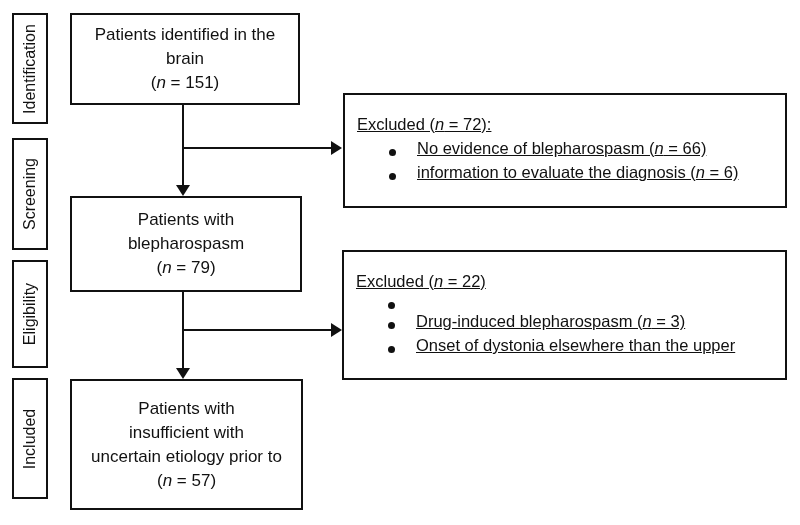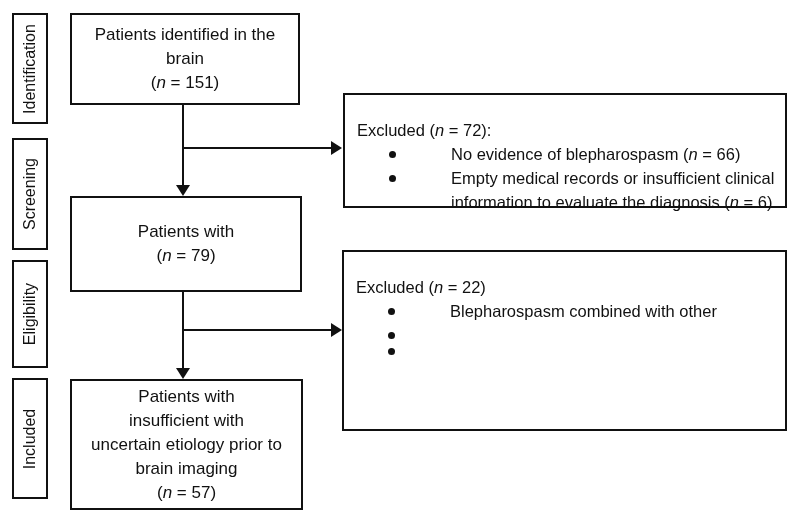--- a/index.html
+++ b/index.html
@@ -49,32 +49,32 @@
   }
   .fline {
     line-height: 24px;
     white-space: nowrap;
   }
   
   .ebox {
     position: absolute;
     border: 2px solid var(--ink, #111111);
     box-sizing: border-box;
-    padding: 23px 6px 5px 12px;
+    padding: 17px 6px 5px 12px;
     font-size: 16.5px;
     background: var(--background, #ffffff);
+    text-decoration: underline;
   }
   .etitle {
     line-height: 24px;
     white-space: nowrap;
   }
   .bullet-row {
     display: flex;
-    align-items: flex-start;
-    gap: 34px;
+    align-items: center;
   }
   .bullet-dot {
     flex: 0 0 auto;
     width: 7px;
     height: 7px;
     border-radius: 50%;
     background: var(--ink, #111111);
     margin: 9px 0 0 32px;
   }
   .bullet-lines {
@@ -128,62 +128,64 @@
   </div>
 
   <div class="fbox" style="left:70px;top:13px;width:230px;height:92px">
     <div class="fline">Patients identified in the</div>
     <div class="fline">brain</div>
     <div class="fline">(<i>n</i> = 151)</div>
   </div>
 
   <div class="fbox" style="left:70px;top:196px;width:232px;height:96px">
     <div class="fline">Patients with</div>
+    <div class="fline">blepharospasm</div>
     <div class="fline">(<i>n</i> = 79)</div>
   </div>
 
   <div class="fbox" style="left:70px;top:379px;width:233px;height:131px">
     <div class="fline">Patients with</div>
     <div class="fline">insufficient with</div>
     <div class="fline">uncertain etiology prior to</div>
-    <div class="fline">brain imaging</div>
     <div class="fline">(<i>n</i> = 57)</div>
   </div>
 
   <div class="ebox" style="left:343px;top:93px;width:444px;height:115px">
     <div class="etitle">Excluded (<i>n</i> = 72):</div>
     <div class="bullet-row">
       <span class="bullet-dot"></span>
       <div class="bullet-lines">
         <div class="bline">No evidence of blepharospasm (<i>n</i> = 66)</div>
       </div>
     </div>
     <div class="bullet-row">
       <span class="bullet-dot"></span>
       <div class="bullet-lines">
-        <div class="bline">Empty medical records or insufficient clinical</div>
         <div class="bline">information to evaluate the diagnosis (<i>n</i> = 6)</div>
       </div>
     </div>
   </div>
 
-  <div class="ebox" style="left:342px;top:250px;width:445px;height:181px">
+  <div class="ebox" style="left:342px;top:250px;width:445px;height:130px">
     <div class="etitle">Excluded (<i>n</i> = 22)</div>
     <div class="bullet-row">
       <span class="bullet-dot"></span>
       <div class="bullet-lines">
-        <div class="bline">Blepharospasm combined with other</div>
-      </div>
-    </div>
-    <div class="bullet-row">
-      <span class="bullet-dot"></span>
-    </div>
-    <div class="bullet-row">
-      <span class="bullet-dot"></span>
-      <div class="bullet-lines">
+      </div>
+    </div>
+    <div class="bullet-row">
+      <span class="bullet-dot"></span>
+      <div class="bullet-lines">
+        <div class="bline">Drug-induced blepharospasm (<i>n</i> = 3)</div>
+      </div>
+    </div>
+    <div class="bullet-row">
+      <span class="bullet-dot"></span>
+      <div class="bullet-lines">
+        <div class="bline">Onset of dystonia elsewhere than the upper</div>
       </div>
     </div>
   </div>
 
   <div class="vline" style="left:182px;top:105px;height:80px"></div>
   <div class="head-down" style="left:176px;top:185px"></div>
 
   <div class="hline" style="left:183px;top:147px;width:148px"></div>
   <div class="head-right" style="left:331px;top:141px"></div>
 

